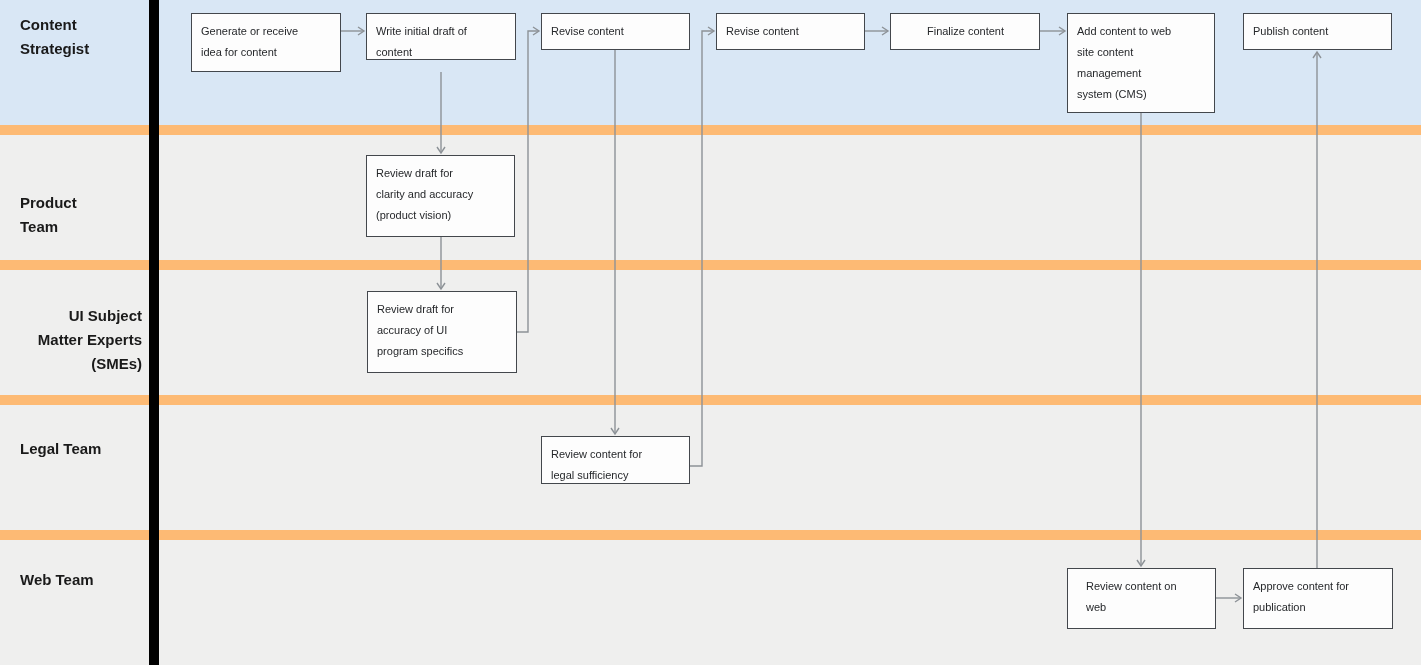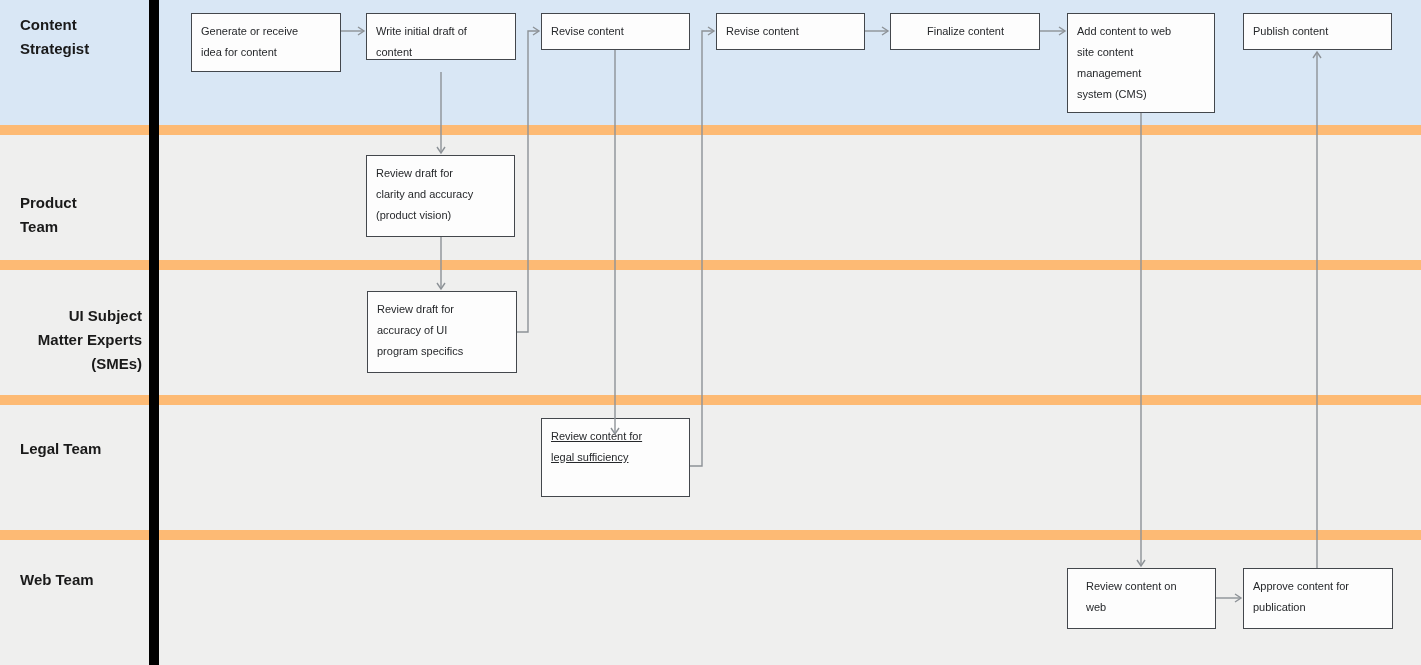--- a/index.html
+++ b/index.html
@@ -62,21 +62,21 @@
 site content
 management
 system (CMS)</div>
   <div class="node" style="left:1243px;top:13px;width:149px;height:37px;">Publish content</div>
   <div class="node" style="left:366px;top:155px;width:149px;height:82px;">Review draft for
 clarity and accuracy
 (product vision)</div>
   <div class="node" style="left:367px;top:291px;width:150px;height:82px;">Review draft for
 accuracy of UI
 program specifics</div>
-  <div class="node" style="left:541px;top:418px;width:149px;height:79px;text-decoration:underline;">Review content for
+  <div class="node" style="left:541px;top:436px;width:149px;height:48px;">Review content for
 legal sufficiency</div>
   <div class="node" style="left:1067px;top:568px;width:149px;height:61px;padding-left:18px;">Review content on
 web</div>
   <div class="node" style="left:1243px;top:568px;width:150px;height:61px;">Approve content for
 publication</div>
 
   <svg class="edges" width="1421" height="665" viewBox="0 0 1421 665">
     <defs>
       <marker id="arrow" markerUnits="userSpaceOnUse" markerWidth="9" markerHeight="10" refX="7" refY="5" orient="auto">
         <path d="M1,1 L7,5 L1,9" fill="none" stroke="#8d9297" stroke-width="1.4"></path>

